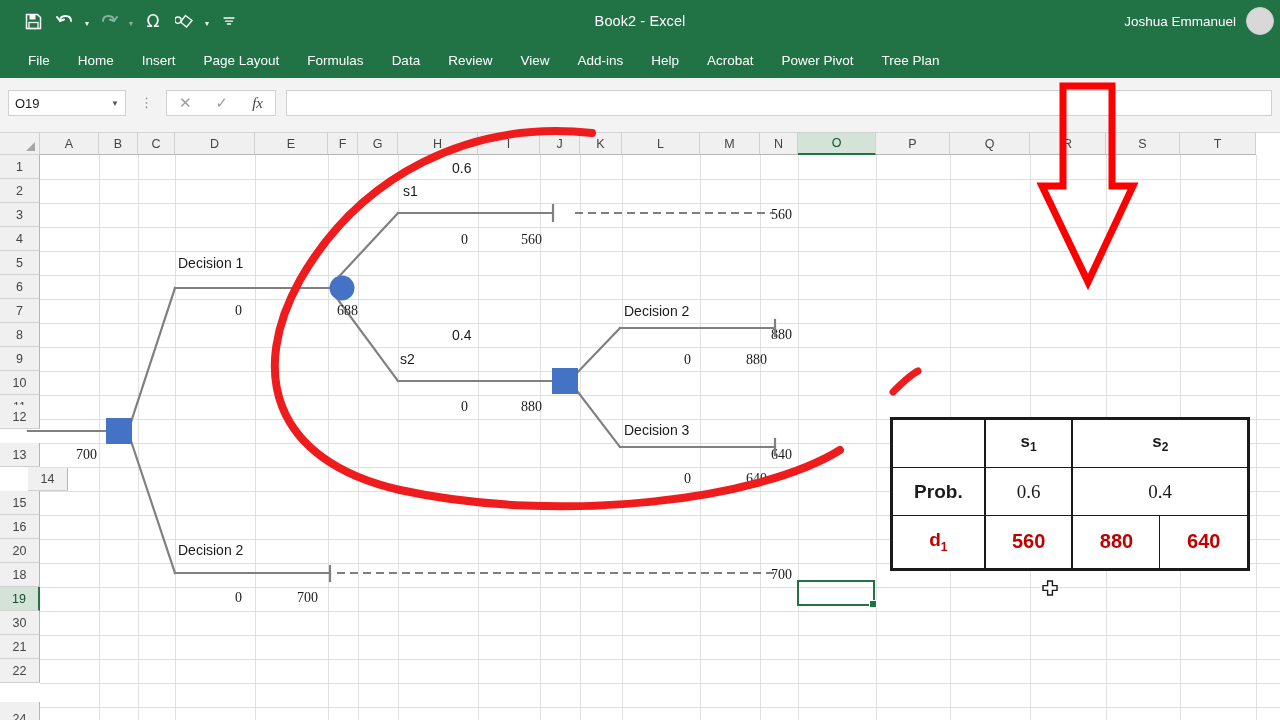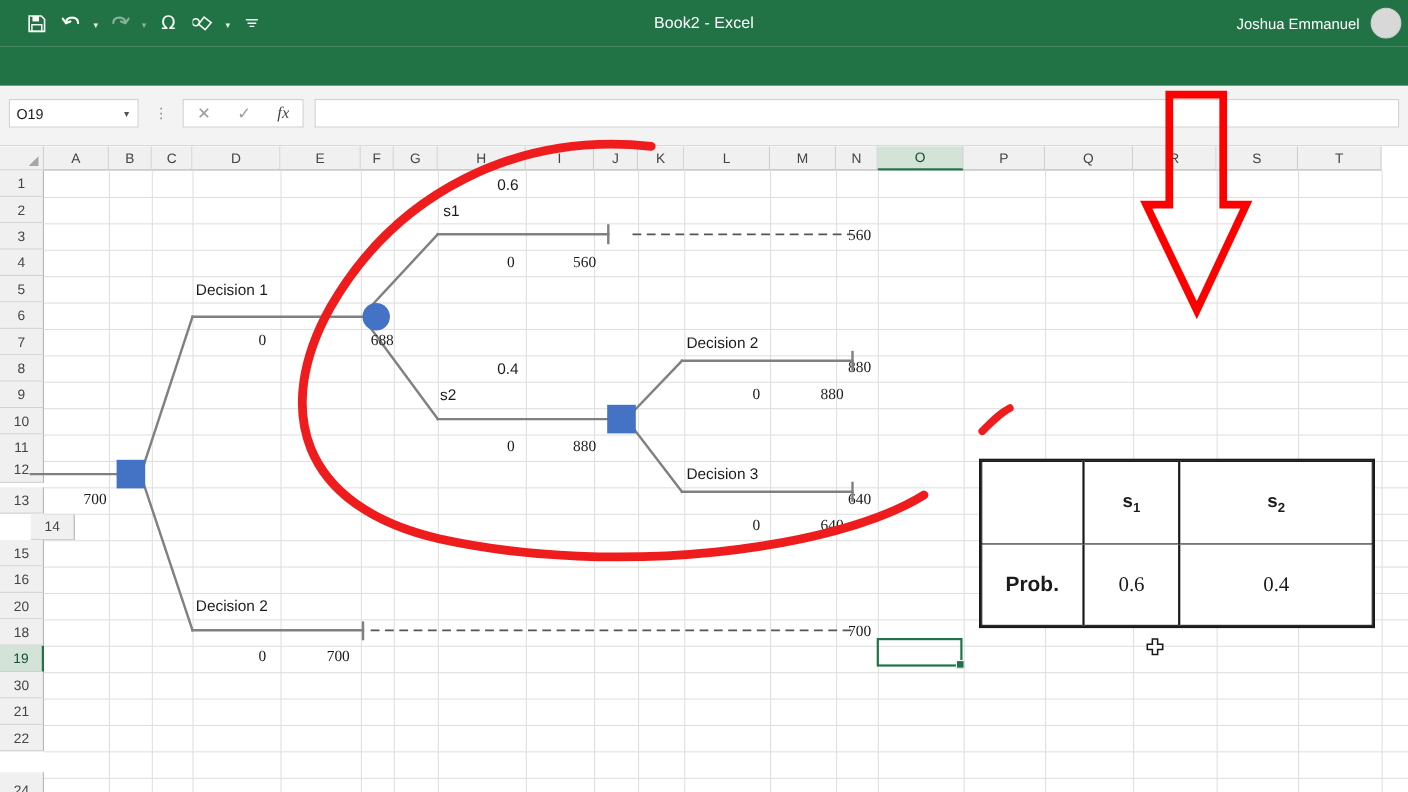--- a/index.html
+++ b/index.html
@@ -206,20 +206,35 @@
             <path d="M2 3 h10 M3.5 6.2 h7 M5.4 9 h3.2" stroke="#fff" stroke-width="1.3" stroke-linecap="round"></path>
           </svg>
       </div>
     </div>
 
     <div class="account">Joshua Emmanuel</div>
     <div class="avatar"></div>
   </div>
 
   <div class="ribbon">
+    <div class="tabs">
+      <div class="tab">File</div>
+      <div class="tab">Home</div>
+      <div class="tab">Insert</div>
+      <div class="tab">Page Layout</div>
+      <div class="tab">Formulas</div>
+      <div class="tab">Data</div>
+      <div class="tab">Review</div>
+      <div class="tab">View</div>
+      <div class="tab">Add-ins</div>
+      <div class="tab">Help</div>
+      <div class="tab">Acrobat</div>
+      <div class="tab">Power Pivot</div>
+      <div class="tab">Tree Plan</div>
+    </div>
   </div>
 
   <div class="fbar"></div>
   <div class="namebox">
     <span>O19</span>
     <span class="nb-caret">▼</span>
   </div>
   <div class="fb-sep">⋮</div>
   <div class="fb-icons">
     <span>✕</span>
@@ -257,21 +272,21 @@
         <div class="rowhead" style="top: 46px; height: 24px;">2</div>
         <div class="rowhead" style="top: 70px; height: 24px;">3</div>
         <div class="rowhead" style="top: 94px; height: 24px;">4</div>
         <div class="rowhead" style="top: 118px; height: 24px;">5</div>
         <div class="rowhead" style="top: 142px; height: 24px;">6</div>
         <div class="rowhead" style="top: 166px; height: 24px;">7</div>
         <div class="rowhead" style="top: 190px; height: 24px;">8</div>
         <div class="rowhead" style="top: 214px; height: 24px;">9</div>
         <div class="rowhead" style="top: 238px; height: 24px;">10</div>
         <div class="rowhead" style="top: 262px; height: 24px;">11</div>
-        <div class="rowhead" style="top: 282px; height: 24px;">12</div>
+        <div class="rowhead" style="top: 272px; height: 24px;">12</div>
         <div class="rowhead" style="top: 310px; height: 24px;">13</div>
         <div class="rowhead" style="top: 334px; height: 24px; margin-left: 28px;">14</div>
         <div class="rowhead" style="top: 358px; height: 24px;">15</div>
         <div class="rowhead" style="top: 382px; height: 24px;">16</div>
         <div class="rowhead" style="top: 406px; height: 24px;">20</div>
         <div class="rowhead" style="top: 430px; height: 24px;">18</div>
         <div class="rowhead sel" style="top: 454px; height: 24px;">19</div>
         <div class="rowhead" style="top: 478px; height: 24px;">30</div>
         <div class="rowhead" style="top: 502px; height: 24px;">21</div>
         <div class="rowhead" style="top: 526px; height: 24px;">22</div>
@@ -401,20 +416,26 @@
             <tr>
           <th style="width:26%" class="thickright"></th>
           <th style="width:24.7%" class="hdr-state thickright">s<sub>1</sub></th>
           <th colspan="2" class="hdr-state">s<sub>2</sub></th>
         </tr>
         <tr>
           <td class="prob-lbl thickright">Prob.</td>
           <td class="thickright">0.6</td>
           <td colspan="2">0.4</td>
         </tr>
+        <tr>
+          <td class="dlbl thickright">d<sub>1</sub></td>
+          <td class="val thickright">560</td>
+          <td class="val" style="width:24.7%">880</td>
+          <td class="val">640</td>
+        </tr>
       </tbody>
         </table>
     </div>
   </div>
 
   <svg class="annot" viewBox="0 0 1280 720">
 
     <path d="M 592 133 C 470 120 360 175 300 280 C 250 370 270 460 400 490 C 560 525 760 500 840 450" fill="none" stroke="#ee1c1c" stroke-width="8" stroke-linecap="round"></path>
 
     <path d="M 893 392 C 903 382 910 375 918 371" fill="none" stroke="#ee1c1c" stroke-width="7" stroke-linecap="round"></path>

